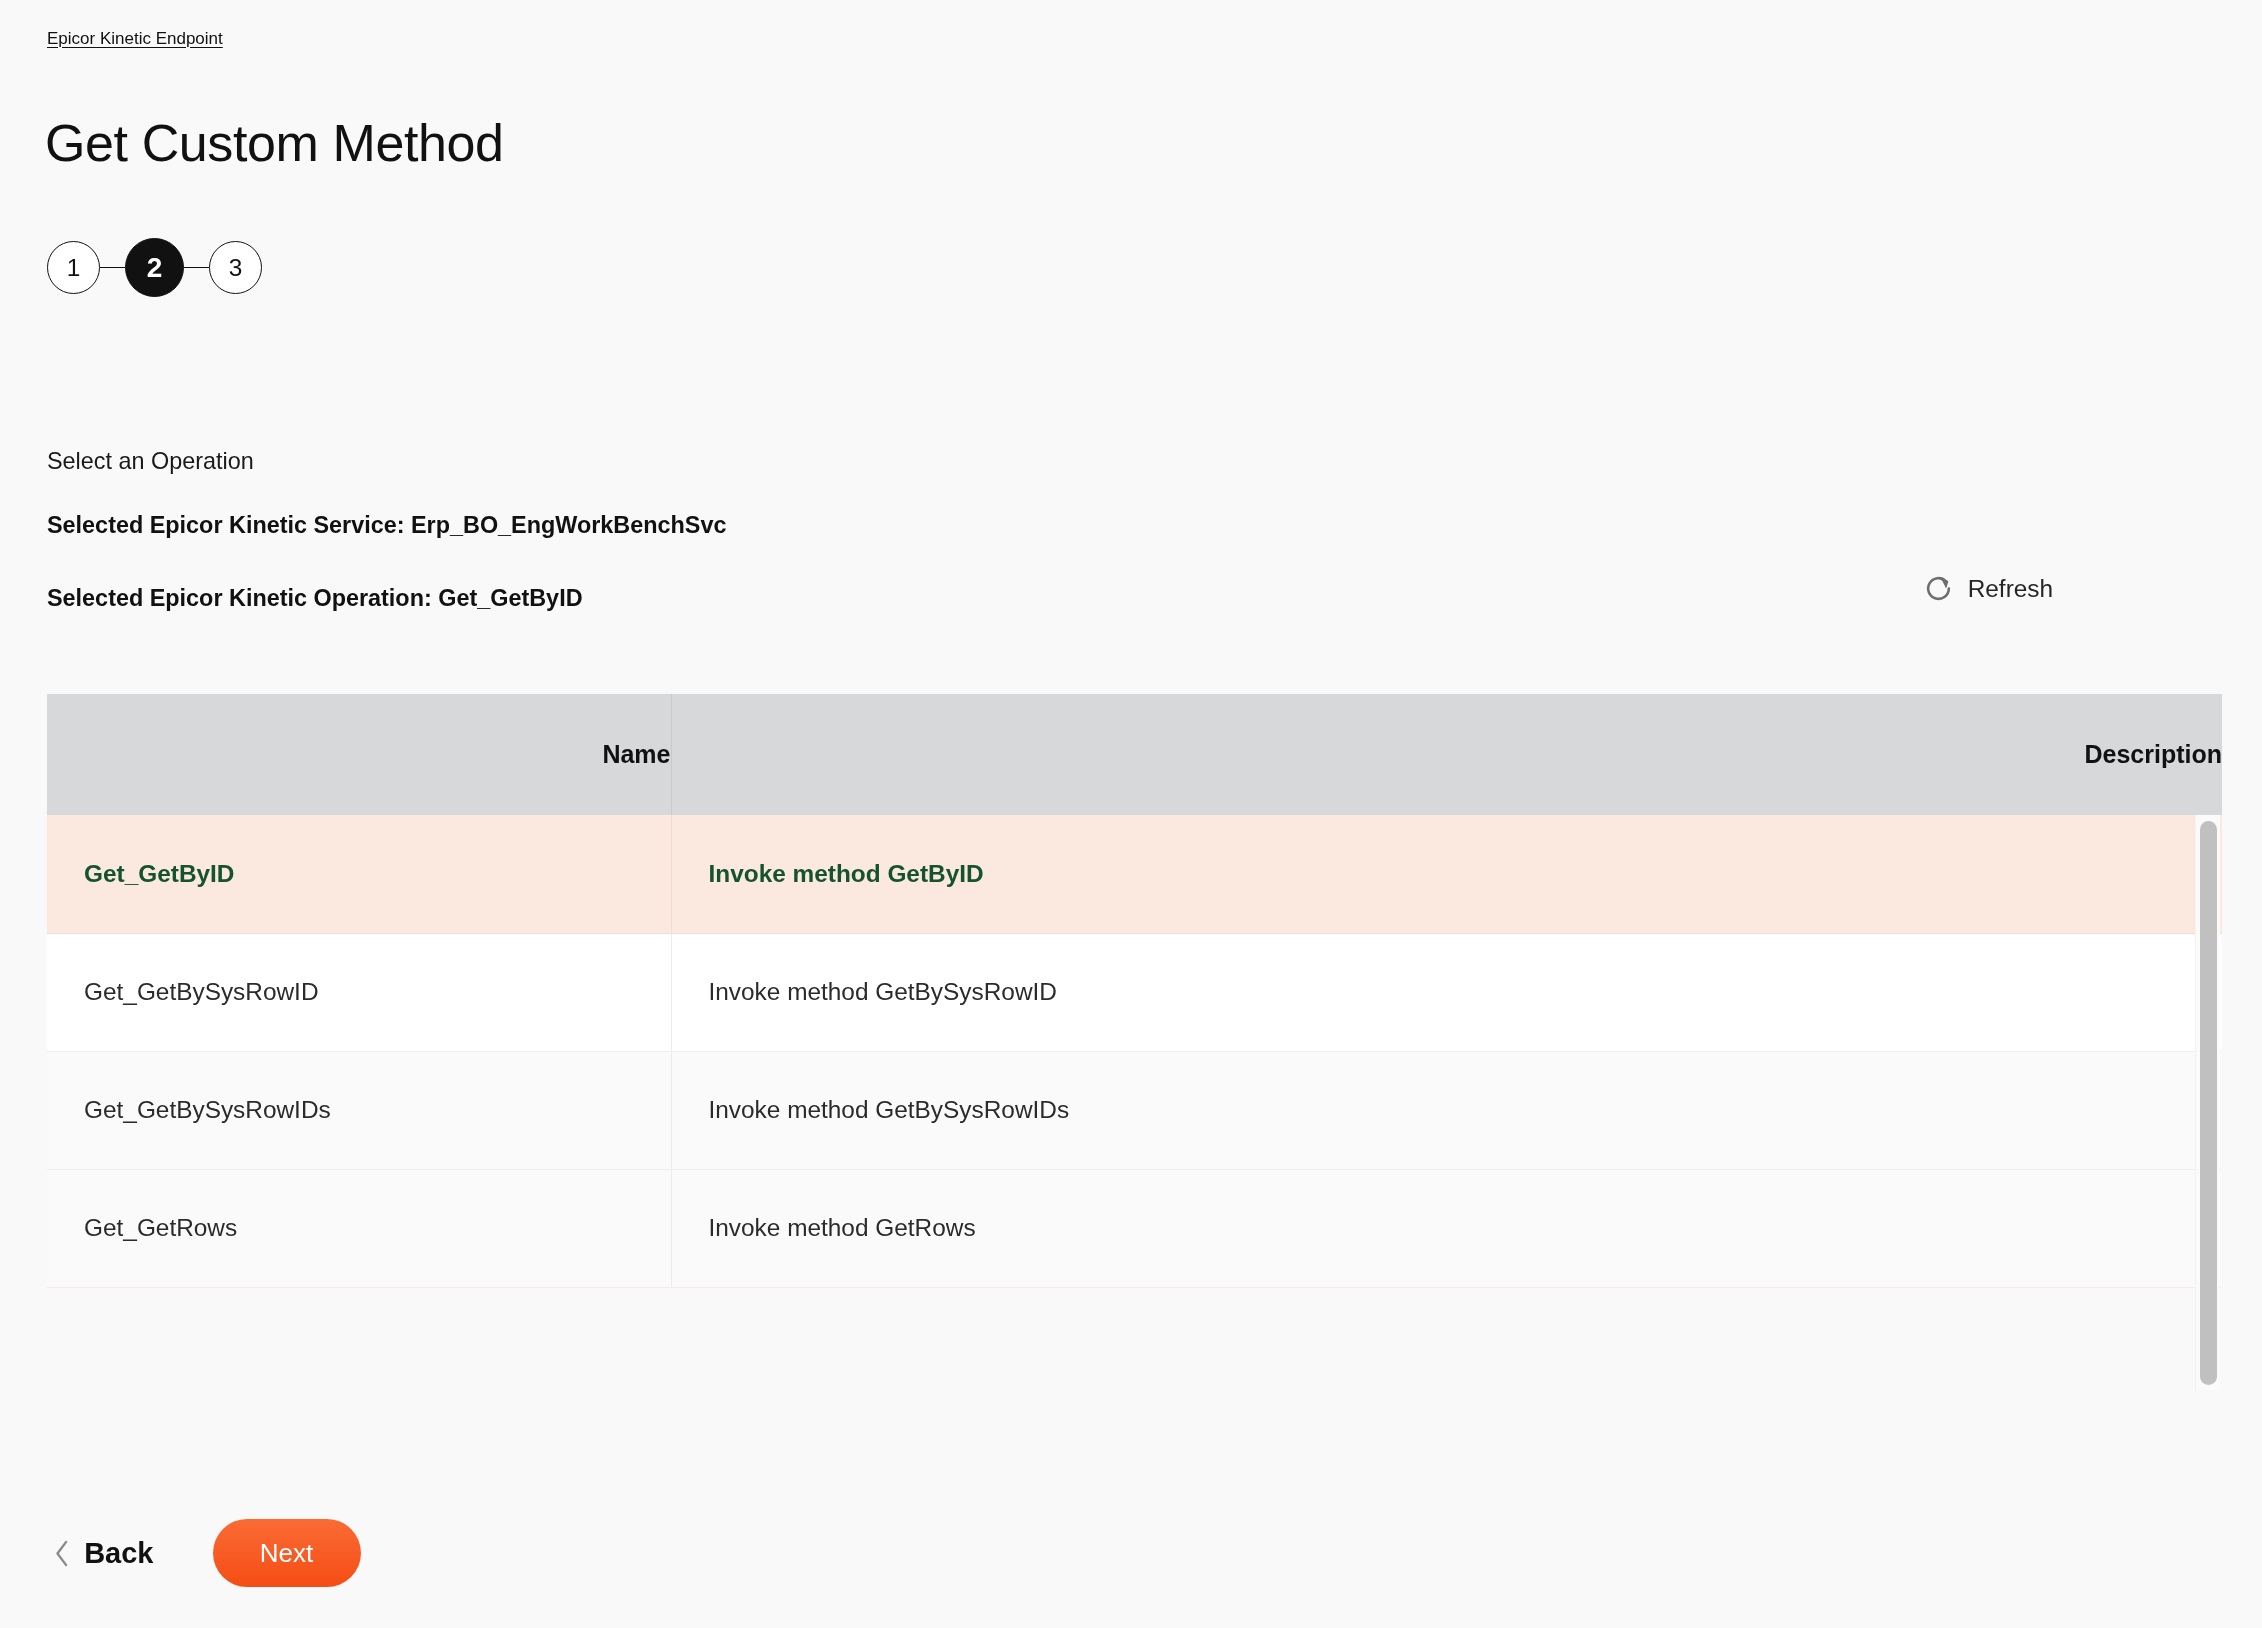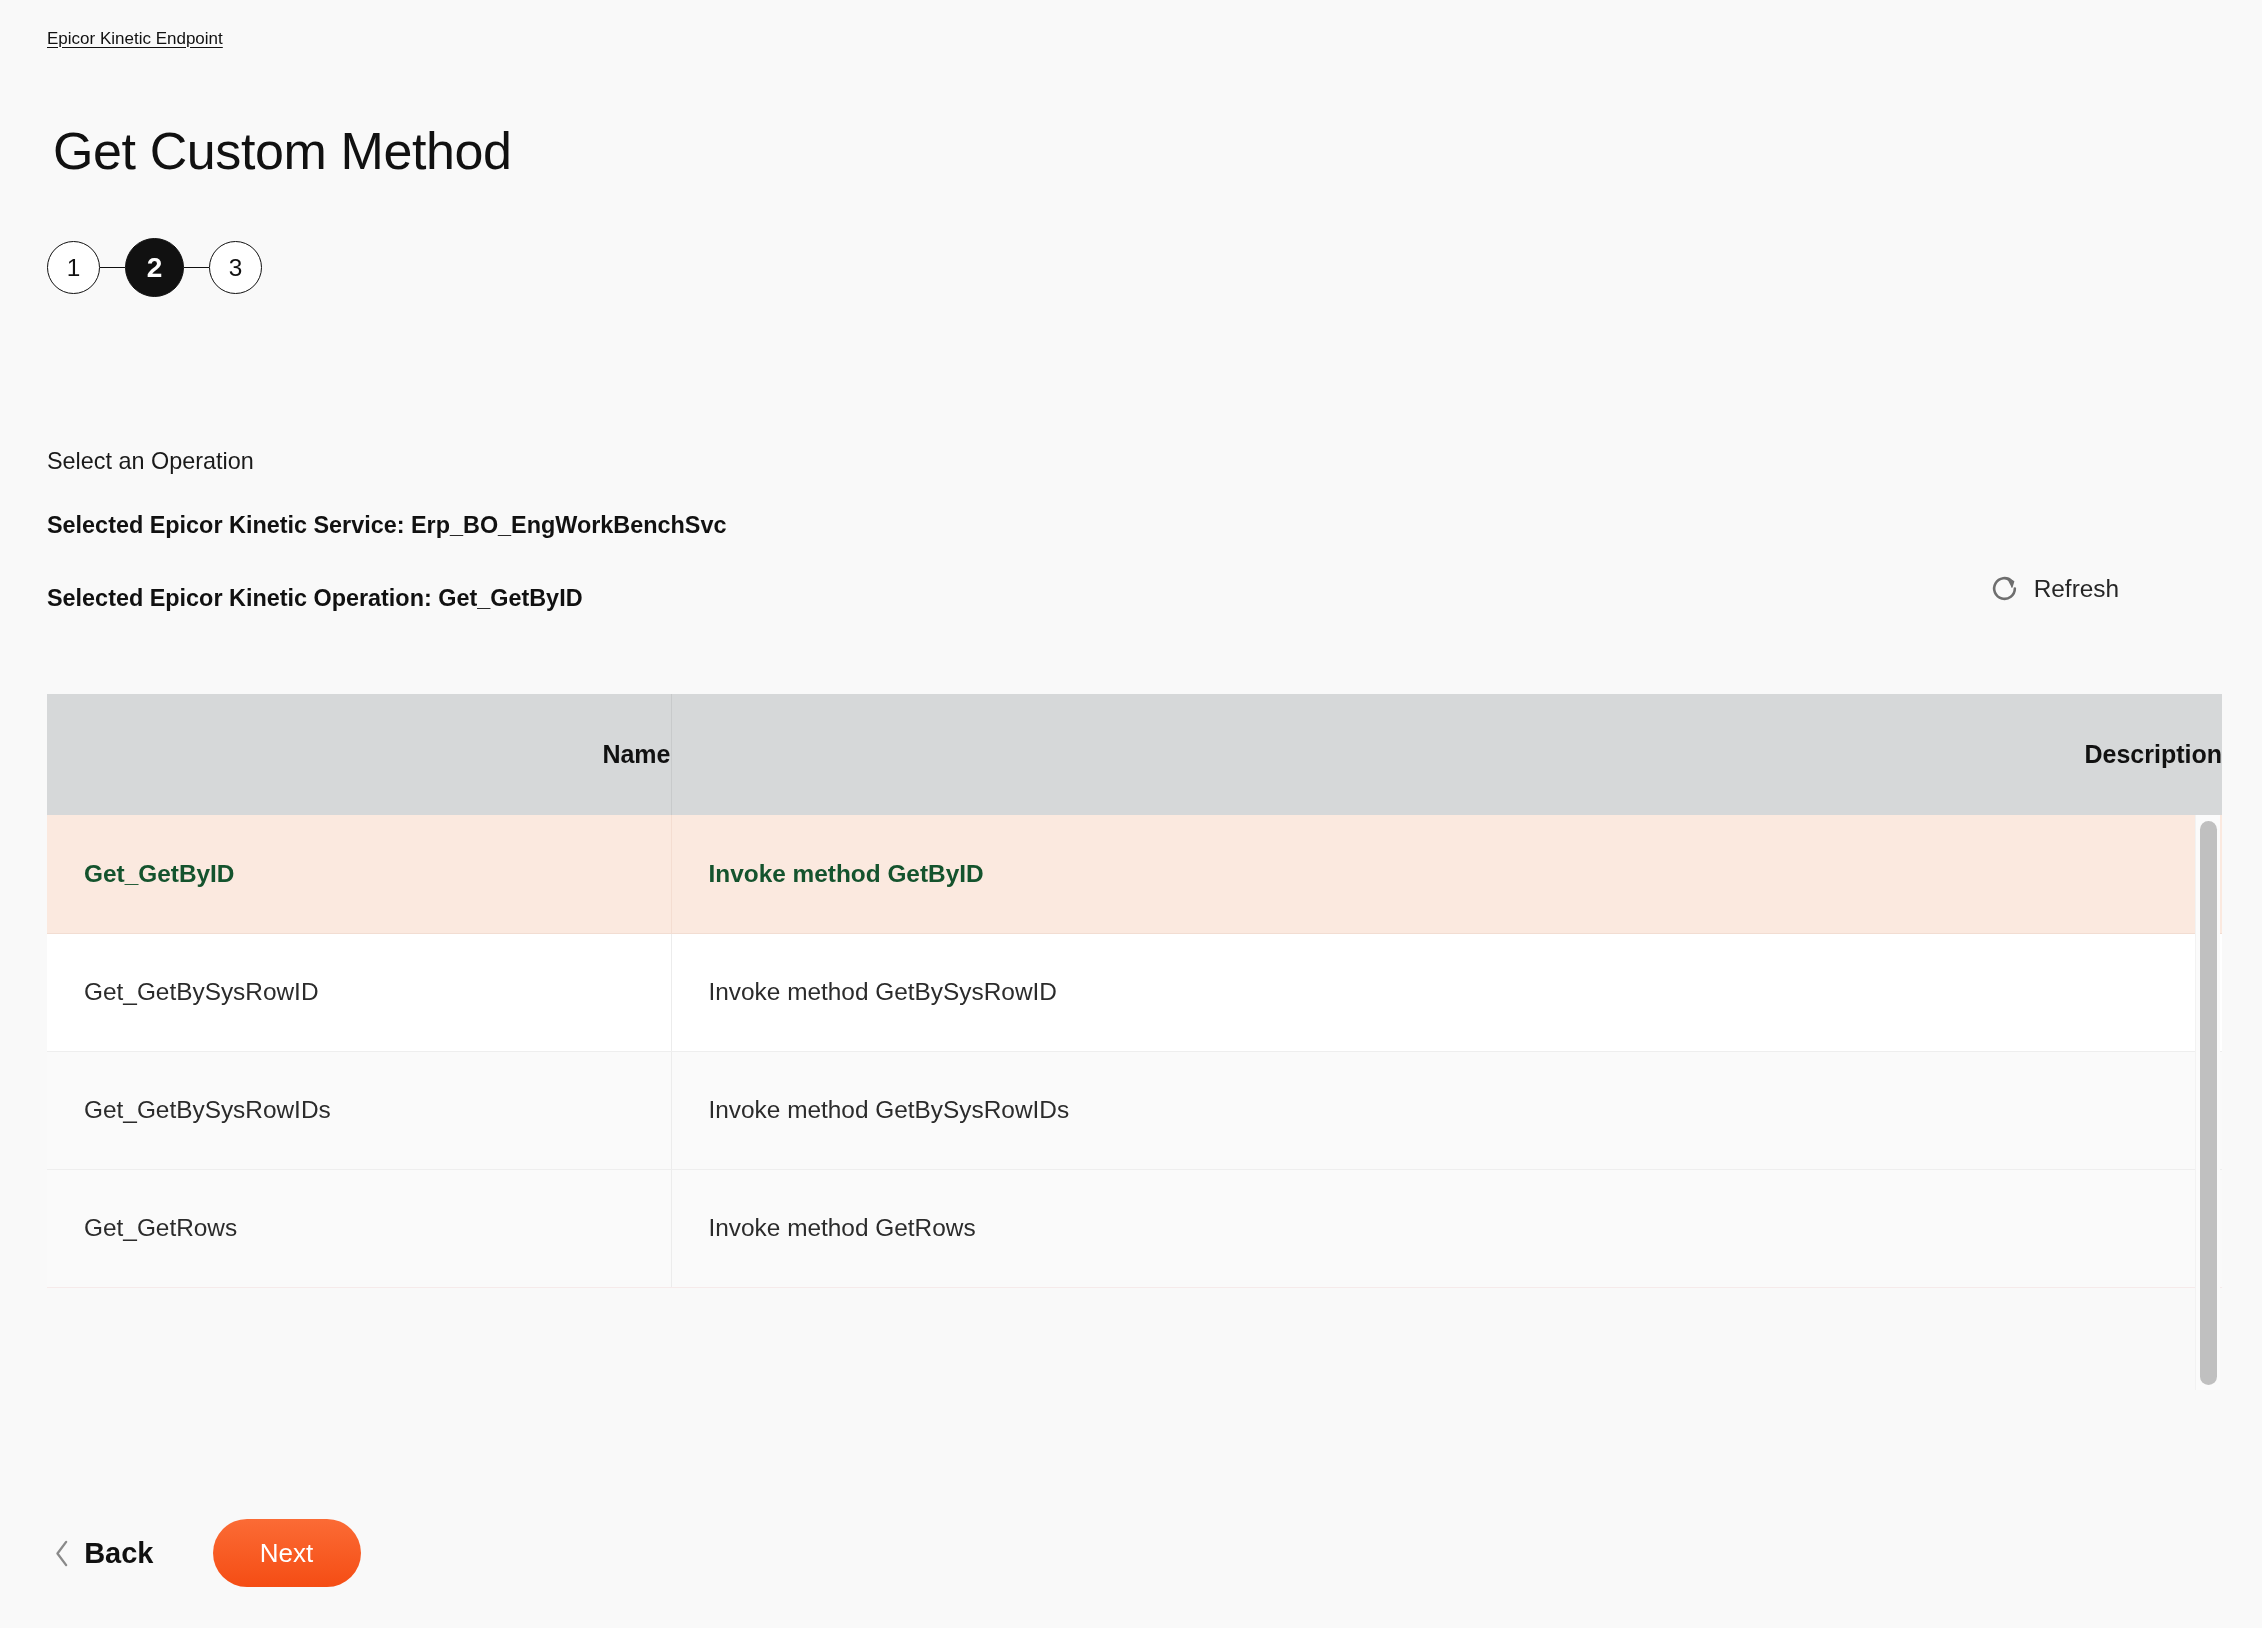--- a/index.html
+++ b/index.html
@@ -42,21 +42,21 @@
   
   .page-title {
     position: absolute;
     left: 45px;
     top: 114px;
     font-size: 52px;
     line-height: 59px;
     font-weight: 400;
     letter-spacing: -0.4px;
     color: #111111;
-    margin: 8px;
+    margin: 0;
   }
 
   
   .stepper {
     position: absolute;
     left: 47px;
     top: 238px;
     display: flex;
     align-items: center;
   }
@@ -153,21 +153,21 @@
     padding: 0;
   }
   .search-input::placeholder {
     color: #828282;
     font-style: italic;
     opacity: 1;
   }
 
   .refresh-btn {
     position: absolute;
-    left: 1989px;
+    left: 1923px;
     top: 573px;
     display: flex;
     align-items: center;
     gap: 13.7px;
     cursor: pointer;
     background: transparent;
     border: none;
     padding: 0;
     font-family: "Liberation Sans", sans-serif;
   }

